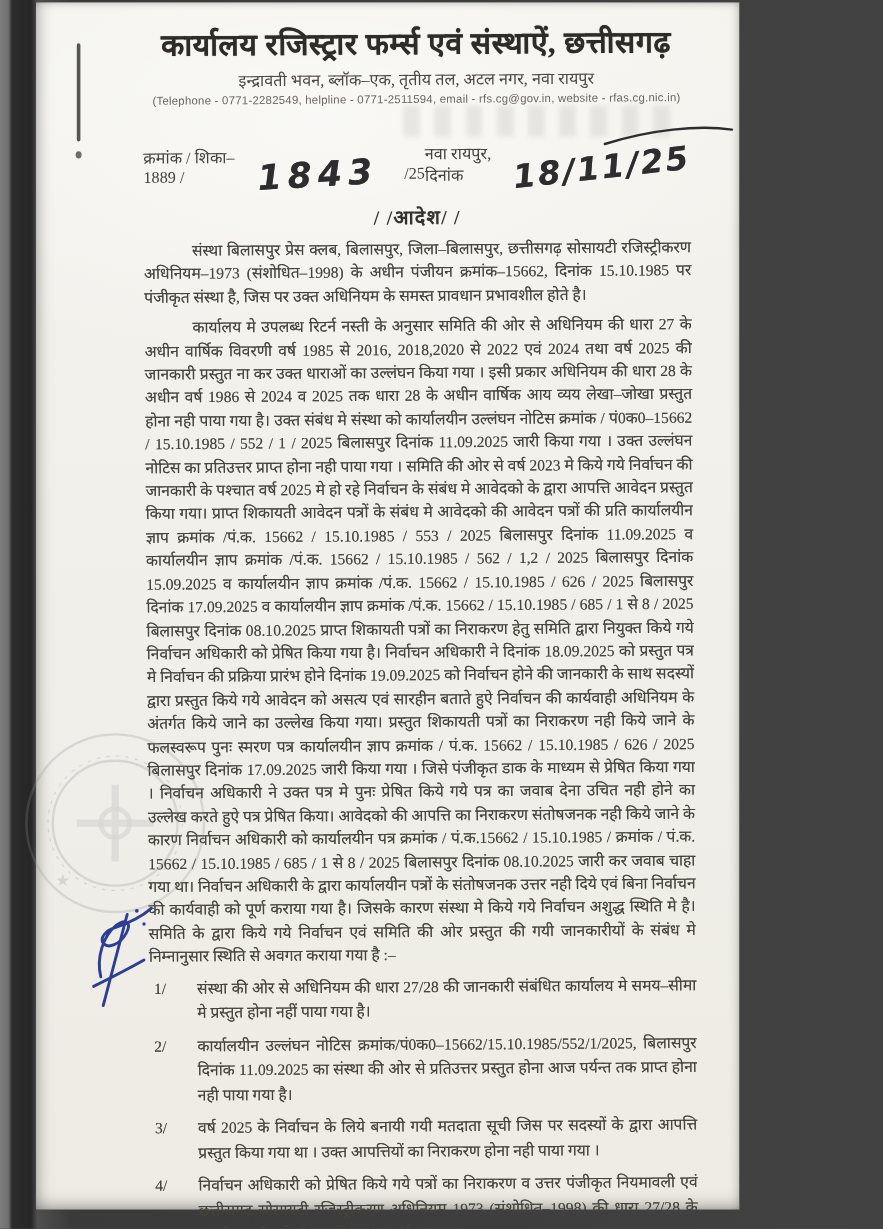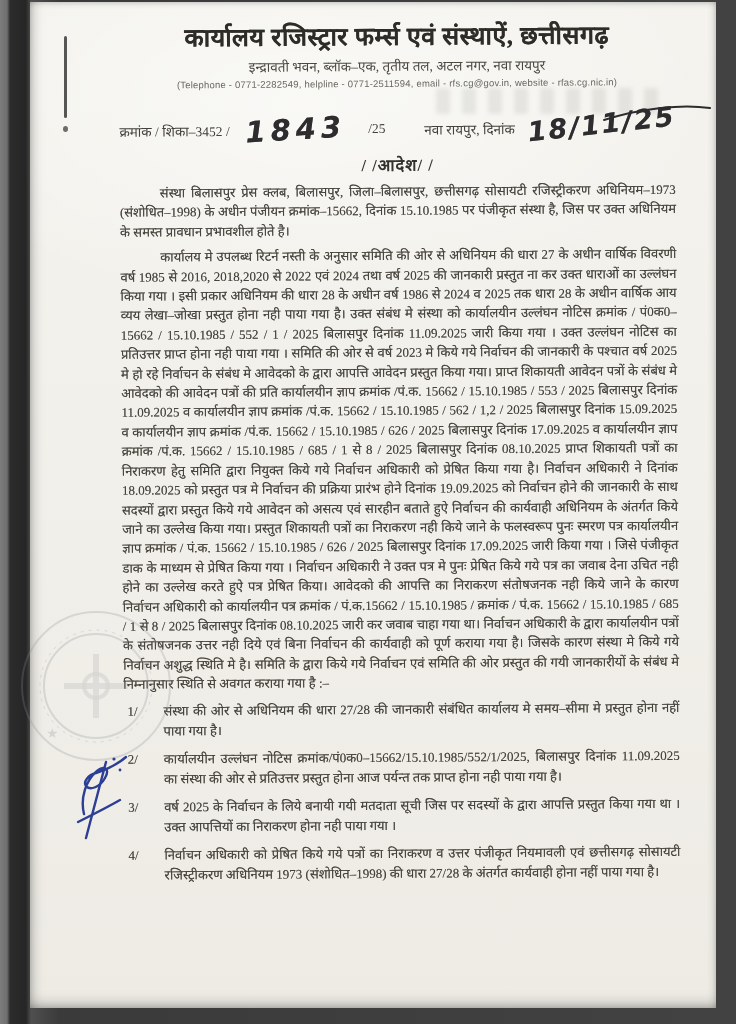--- a/index.html
+++ b/index.html
@@ -6,21 +6,21 @@
   body{
     width:736px;height:1024px;overflow:hidden;
     font-family:"Liberation Serif","DejaVu Serif",serif;
     background:#4a4a4a;
   }
   .scan{
     position:relative;width:736px;height:1024px;
     background:linear-gradient(90deg,#7c7c7c 0px,#6f6f6f 7px,#2c2c2c 10px,#262626 26px,#4f4f4f 31px,#3a3a3a 60px,#424242 100%);
   }
   .page{
-    position:absolute;left:30px;top:2px;width:686px;height:1006px;
+    position:absolute;left:30px;top:2px;width:586px;height:1006px;
     background:
       radial-gradient(ellipse 600px 300px at 40% 10%, rgba(255,255,255,.5), rgba(255,255,255,0) 70%),
       linear-gradient(180deg,#f4f3ee 0%,#f1efe9 55%,#edebe4 100%);
     box-shadow:
       inset 8px 0 14px -8px rgba(0,0,0,.35),
       inset -5px 0 10px -6px rgba(0,0,0,.25),
       inset 0 -10px 16px -10px rgba(0,0,0,.4),
       inset 0 4px 8px -6px rgba(0,0,0,.3);
   }
   .content{
@@ -98,21 +98,21 @@
     <div class="content">
 
       <div class="hdr">
         <div class="title">कार्यालय रजिस्ट्रार फर्म्स एवं संस्थाऐं, छत्तीसगढ़</div>
         <div class="addr">इन्द्रावती भवन, ब्लॉक–एक, तृतीय तल, अटल नगर, नवा रायपुर</div>
         <div class="contact">(Telephone - 0771-2282549,  helpline - 0771-2511594,  email - rfs.cg@gov.in,  website - rfas.cg.nic.in)</div>
       </div>
 
       <div class="refline">
         <span class="ref-left">
-          <span>क्रमांक / शिका–3452 /</span>
+          <span>क्रमांक / शिका–1889 /</span>
           <span class="hw hw-num">1843</span>
           <span class="ref-suffix">/25</span>
         </span>
         <span class="ref-right">
           <span>नवा रायपुर, दिनांक</span>
           <span class="hw hw-date">18/11/25</span>
         </span>
       </div>
 
       <div class="order-heading">/ /आदेश/ /</div>

